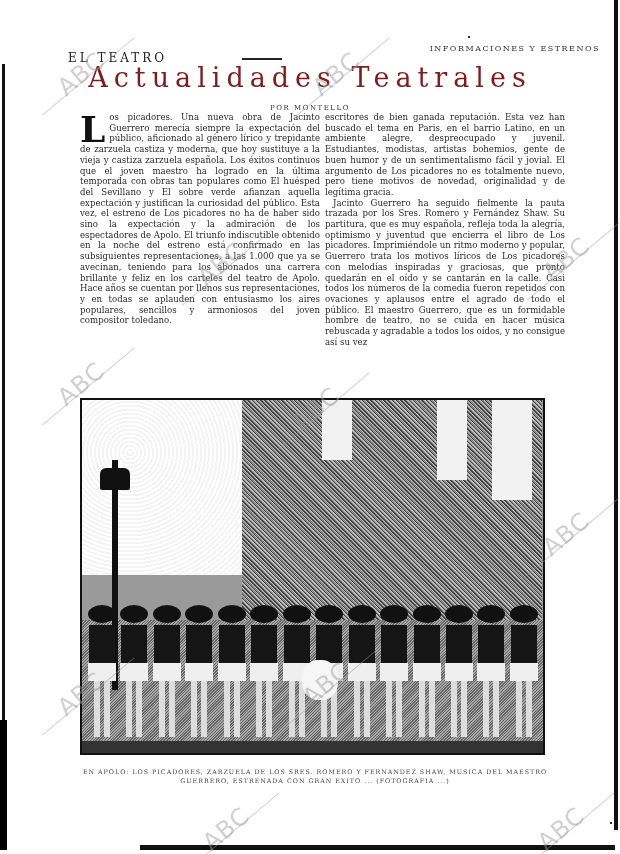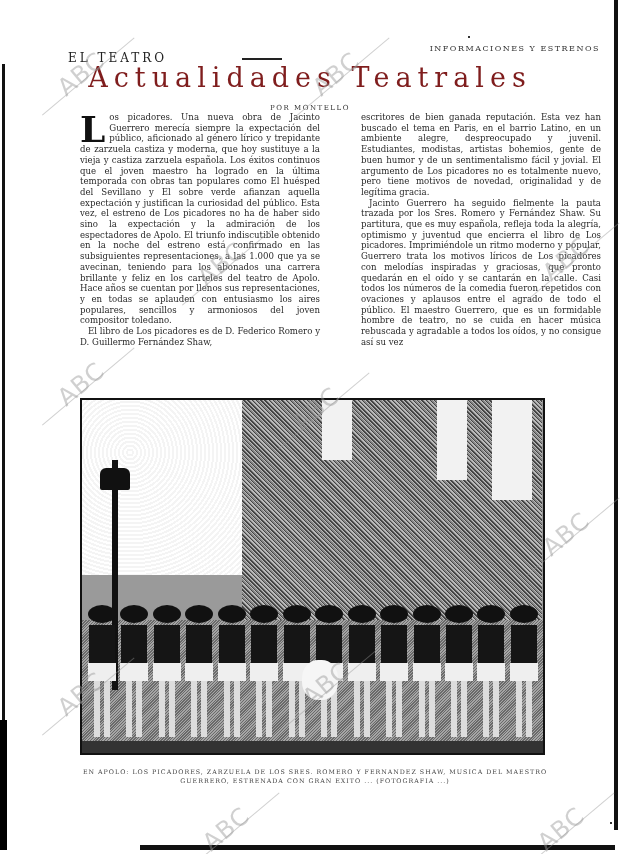--- a/index.html
+++ b/index.html
@@ -12,21 +12,21 @@
   .page-edge-bottom { position: absolute; left: 140px; top: 845px; width: 475px; height: 5px; background: #111; }
 
   .section-label { position: absolute; left: 68px; top: 31px; font-size: 12px; letter-spacing: 3px; font-family: "DejaVu Serif", serif; color: #222; margin-top: 20px; }
   .kicker { position: absolute; left: 0; width: 600px; top: 44px; text-align: right; font-size: 8px; letter-spacing: 1.5px; color: #333; }
   .kicker-rule { position: absolute; left: 242px; top: 58px; width: 40px; height: 2px; background: #222; }
   .headline { position: absolute; left: 0; width: 620px; top: 62px; text-align: center; font-size: 27px; letter-spacing: 6px; font-family: "DejaVu Serif", serif; color: #7f1d1d; font-weight: normal; }
   .byline { position: absolute; left: 0; width: 620px; top: 104px; text-align: center; font-size: 7px; letter-spacing: 1.5px; color: #333; }
 
   .col { position: absolute; top: 112px; width: 240px; font-size: 8.6px; line-height: 10.7px; text-align: justify; color: #2a2a2a; font-family: "DejaVu Serif", serif; }
   .col-left { left: 80px; }
-  .col-right { left: 325px; margin-left: 36px; }
+  .col-right { left: 325px; }
   .col p { text-indent: 8px; margin-bottom: 0; }
   .col p.first { text-indent: 0; }
   .dropcap { float: left; font-size: 36px; line-height: 30px; margin: 2px 4px 0 0; font-weight: bold; color: #111; }
 
   .photo { position: absolute; left: 80px; top: 398px; width: 465px; height: 357px; border: 2px solid #111; overflow: hidden; background: #9a9a9a; }
   .photo .sky { position: absolute; left: 0; top: 0; width: 160px; height: 175px; background: repeating-radial-gradient(circle at 30% 30%, #fff 0 2px, #f4f4f4 2px 4px); }
   .photo .building { position: absolute; left: 160px; top: 0; width: 300px; height: 220px; background: repeating-linear-gradient(45deg, #444 0 1px, #888 1px 2px, #bbb 2px 3px); }
   .photo .building-win { position: absolute; top: 0; background: #f2f2f2; }
   .photo .lamp-post { position: absolute; left: 30px; top: 60px; width: 6px; height: 230px; background: #111; }
   .photo .lamp-head { position: absolute; left: 18px; top: 68px; width: 30px; height: 22px; background: #111; border-radius: 6px 6px 2px 2px; }
@@ -58,21 +58,20 @@
 <div class="section-label">EL TEATRO</div>
 <div class="kicker">INFORMACIONES Y ESTRENOS</div>
 <div class="kicker-rule"></div>
 <h1 class="headline">Actualidades Teatrales</h1>
 <div class="byline">POR MONTELLO</div>
 
 <div class="col col-left">
   <p class="first">
     <span class="dropcap">L</span><span>os picadores. Una nueva obra de Jacinto Guerrero merecía siempre la expectación del público, aficionado al género lírico y trepidante de zarzuela castiza y moderna, que hoy sustituye a la vieja y castiza zarzuela española. Los éxitos continuos que el joven maestro ha logrado en la última temporada con obras tan populares como El huésped del Sevillano y El sobre verde afianzan aquella expectación y justifican la curiosidad del público. Esta vez, el estreno de Los picadores no ha de haber sido sino la expectación y la admiración de los espectadores de Apolo. El triunfo indiscutible obtenido en la noche del estreno está confirmado en las subsiguientes representaciones, a las 1.000 que ya se avecinan, teniendo para los abonados una carrera brillante y feliz en los carteles del teatro de Apolo. Hace años se cuentan por llenos sus representaciones, y en todas se aplauden con entusiasmo los aires populares, sencillos y armoniosos del joven compositor toledano.</span>
   </p>
-  <p>El libro de Los picadores es de D. Federico Romero y D. Guillermo Fernández Shaw,</p>
 </div>
 
 <div class="col col-right">
   <p class="first">escritores de bien ganada reputación. Esta vez han buscado el tema en Paris, en el barrio Latino, en un ambiente alegre, despreocupado y juvenil. Estudiantes, modistas, artistas bohemios, gente de buen humor y de un sentimentalismo fácil y jovial. El argumento de Los picadores no es totalmente nuevo, pero tiene motivos de novedad, originalidad y de legítima gracia.</p>
   <p>Jacinto Guerrero ha seguido fielmente la pauta trazada por los Sres. Romero y Fernández Shaw. Su partitura, que es muy española, refleja toda la alegría, optimismo y juventud que encierra el libro de Los picadores. Imprimiéndole un ritmo moderno y popular, Guerrero trata los motivos líricos de Los picadores con melodías inspiradas y graciosas, que pronto quedarán en el oído y se cantarán en la calle. Casi todos los números de la comedia fueron repetidos con ovaciones y aplausos entre el agrado de todo el público. El maestro Guerrero, que es un formidable hombre de teatro, no se cuida en hacer música rebuscada y agradable a todos los oídos, y no consigue así su vez</p>
 </div>
 
 <div class="photo">
   <div class="sky"></div>
   <div class="building"></div>

